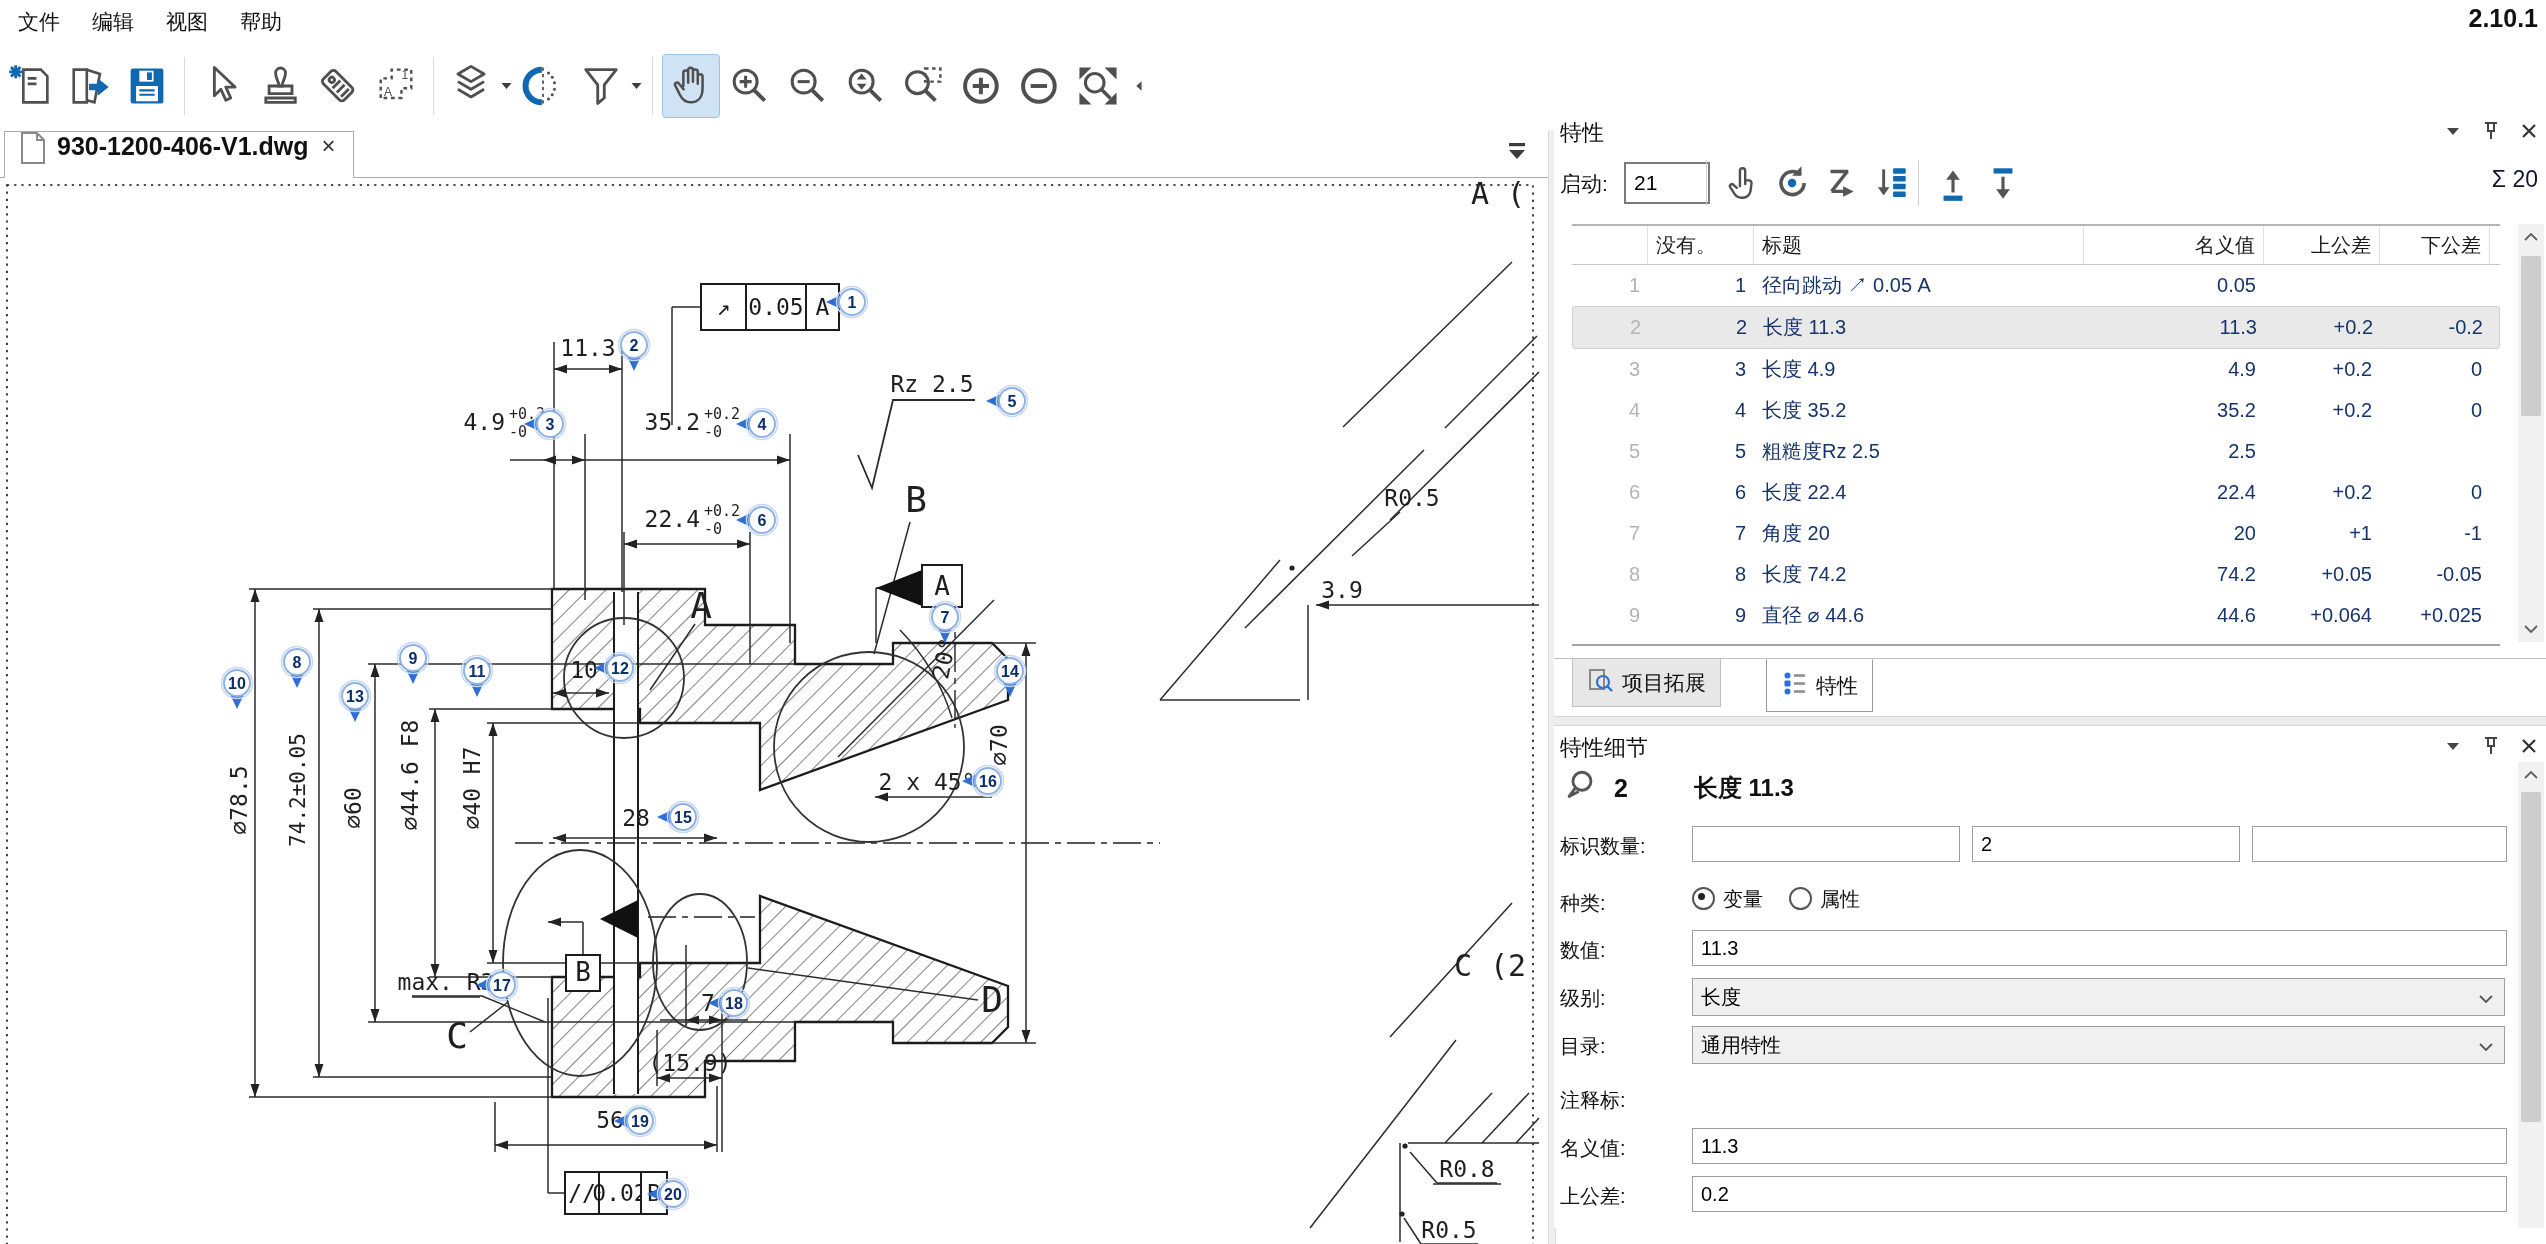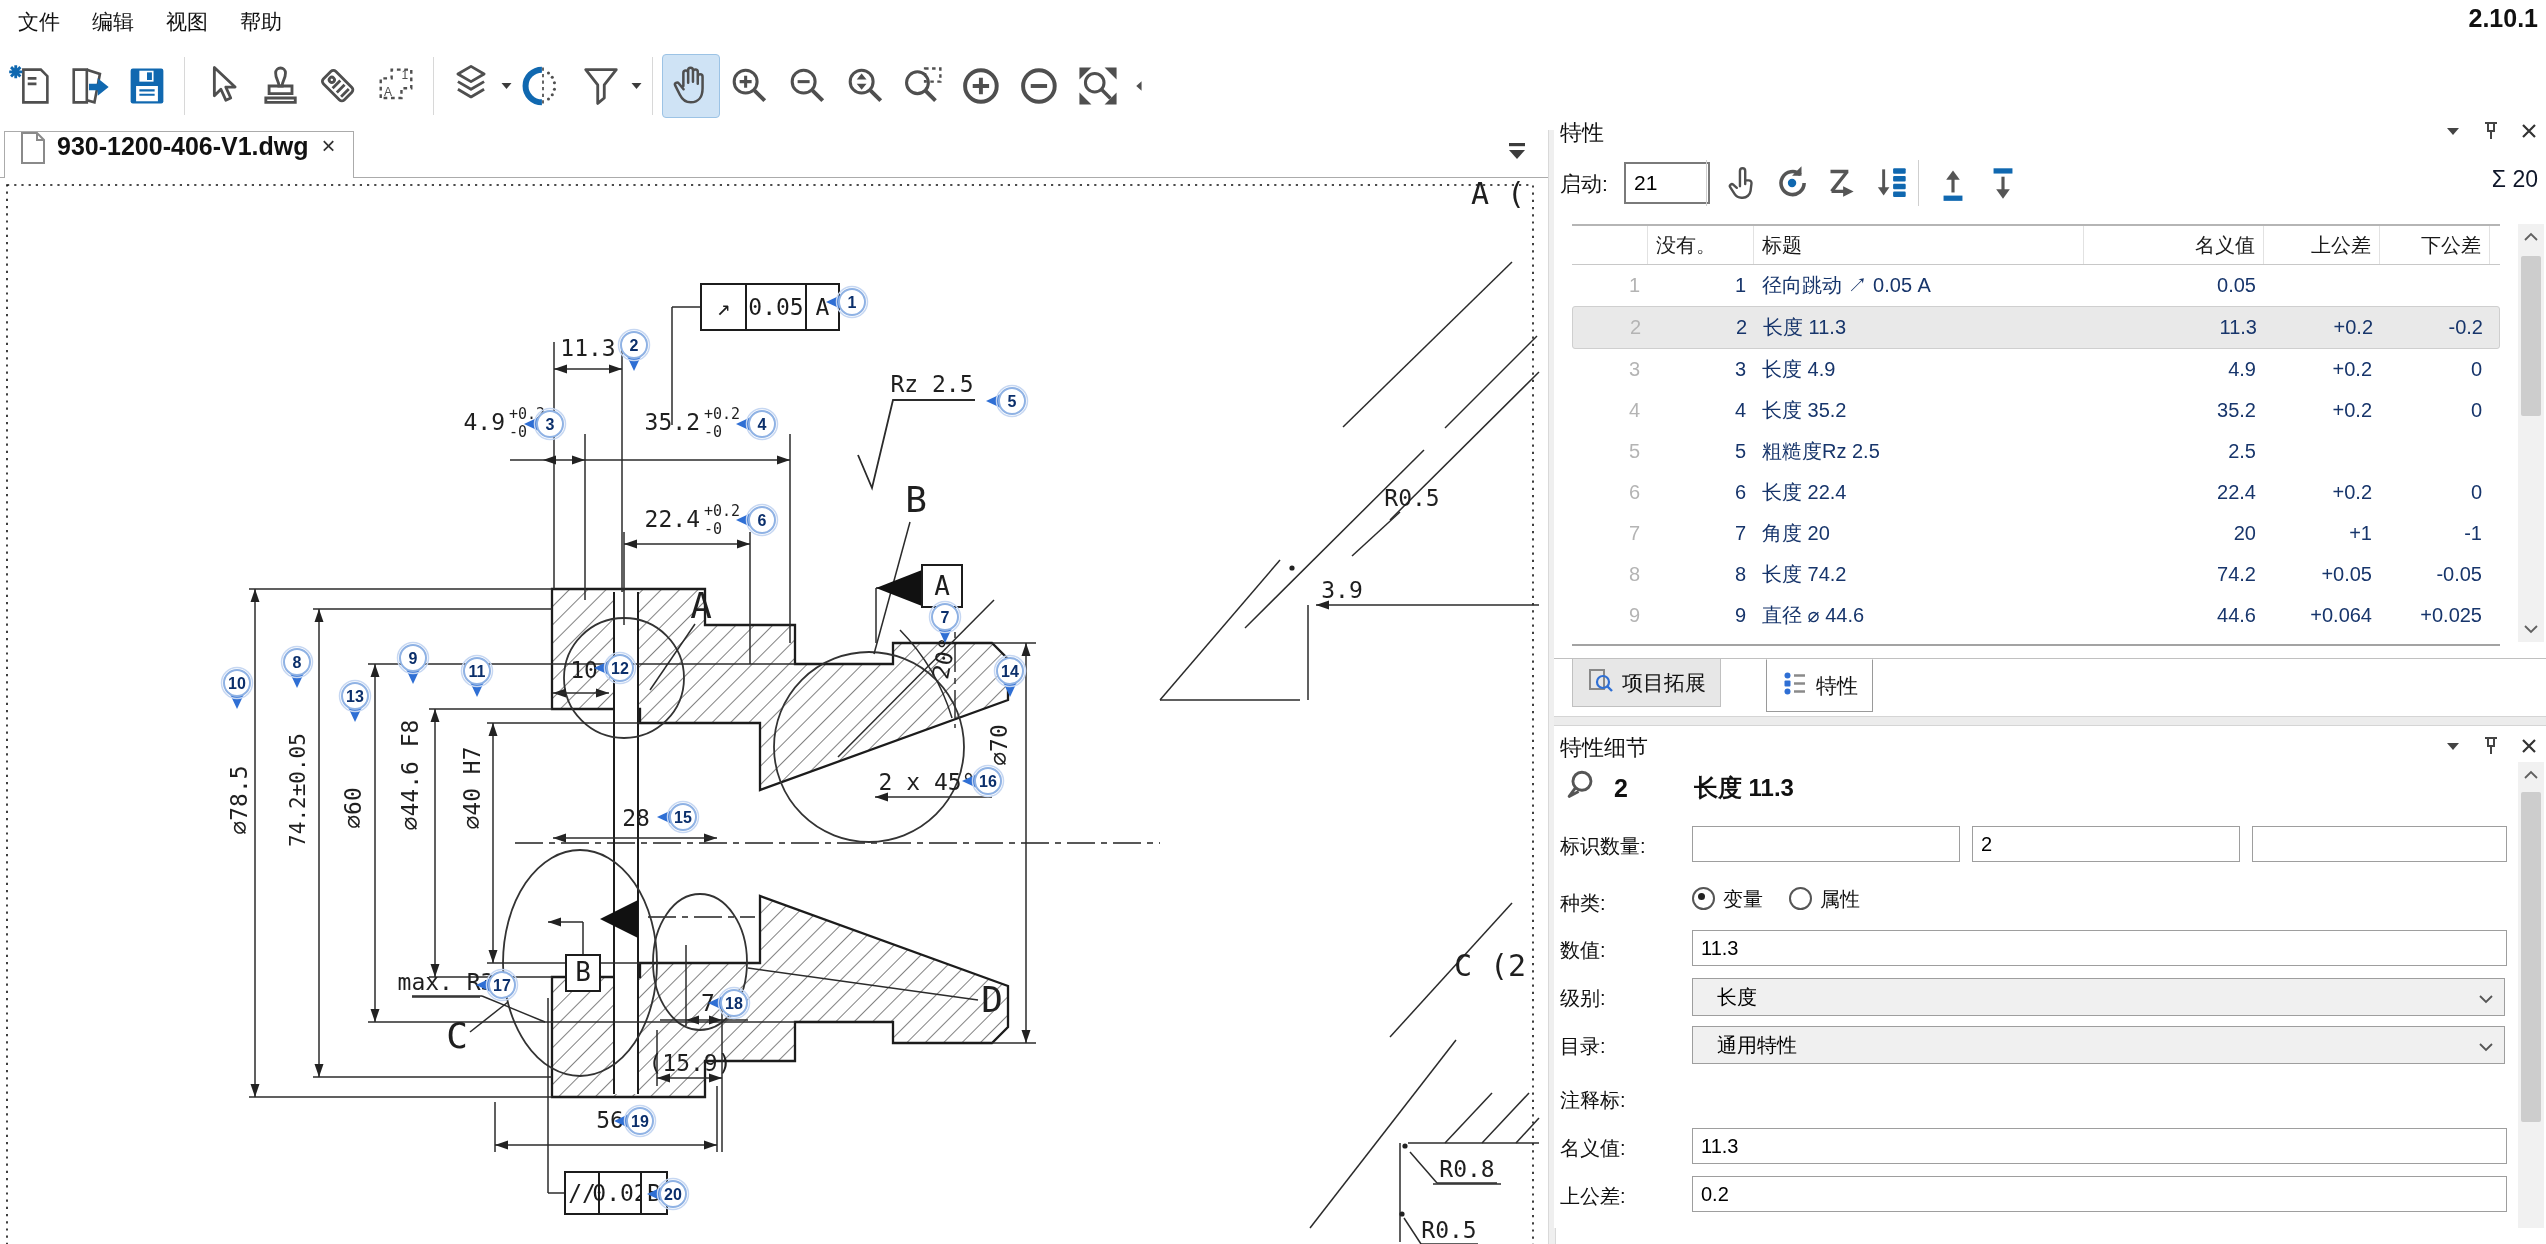--- a/index.html
+++ b/index.html
@@ -62,21 +62,21 @@
   .dock-tab.active{left:212px;background:#fff;border:1px solid #9a9a9a;border-top:1px solid #fff;height:51px;z-index:2;}
   #dock-split{position:absolute;left:0;top:602px;width:992px;height:8px;background:#ececec;border-top:1px solid #d5d5d5;border-bottom:1px solid #d5d5d5;}
   
   #details-header{top:615px;}
   #balloon-row{position:absolute;left:8px;top:652px;height:44px;display:flex;align-items:center;gap:14px;}
   #balloon-row svg{width:38px;height:38px;}
   #balloon-no{font-size:25px;font-weight:bold;color:#111;}
   #balloon-title{font-size:24px;font-weight:bold;color:#111;margin-left:52px;}
   .fld-label{position:absolute;left:6px;font-size:20px;color:#111;}
   .fld-input{position:absolute;left:138px;width:797px;height:34px;border:1.5px solid #9e9e9e;font-size:20px;padding:0 8px;font-family:inherit;background:#fff;}
-  .fld-combo{position:absolute;left:138px;width:813px;height:38px;border:1.5px solid #9e9e9e;background:#f0f0f0;display:flex;align-items:center;font-size:20px;padding:0 24px;box-sizing:border-box;}
+  .fld-combo{position:absolute;left:138px;width:813px;height:38px;border:1.5px solid #9e9e9e;background:#f0f0f0;display:flex;align-items:center;font-size:20px;padding:0 8px;box-sizing:border-box;}
   .combo-caret{position:absolute;right:10px;}
   .mini-input{position:absolute;height:34px;border:1.5px solid #9e9e9e;font-size:20px;padding:0 8px;font-family:inherit;}
   .radio{display:inline-block;width:19px;height:19px;border:2px solid #555;border-radius:50%;position:relative;vertical-align:-4px;background:#fff;}
   .radio.on::after{content:"";position:absolute;left:4px;top:4px;width:7px;height:7px;border-radius:50%;background:#222;}
   .radio-label{font-size:20px;color:#111;margin:0 26px 0 8px;}
 </style>
 </head>
 <body>
 
 <div id="app">

